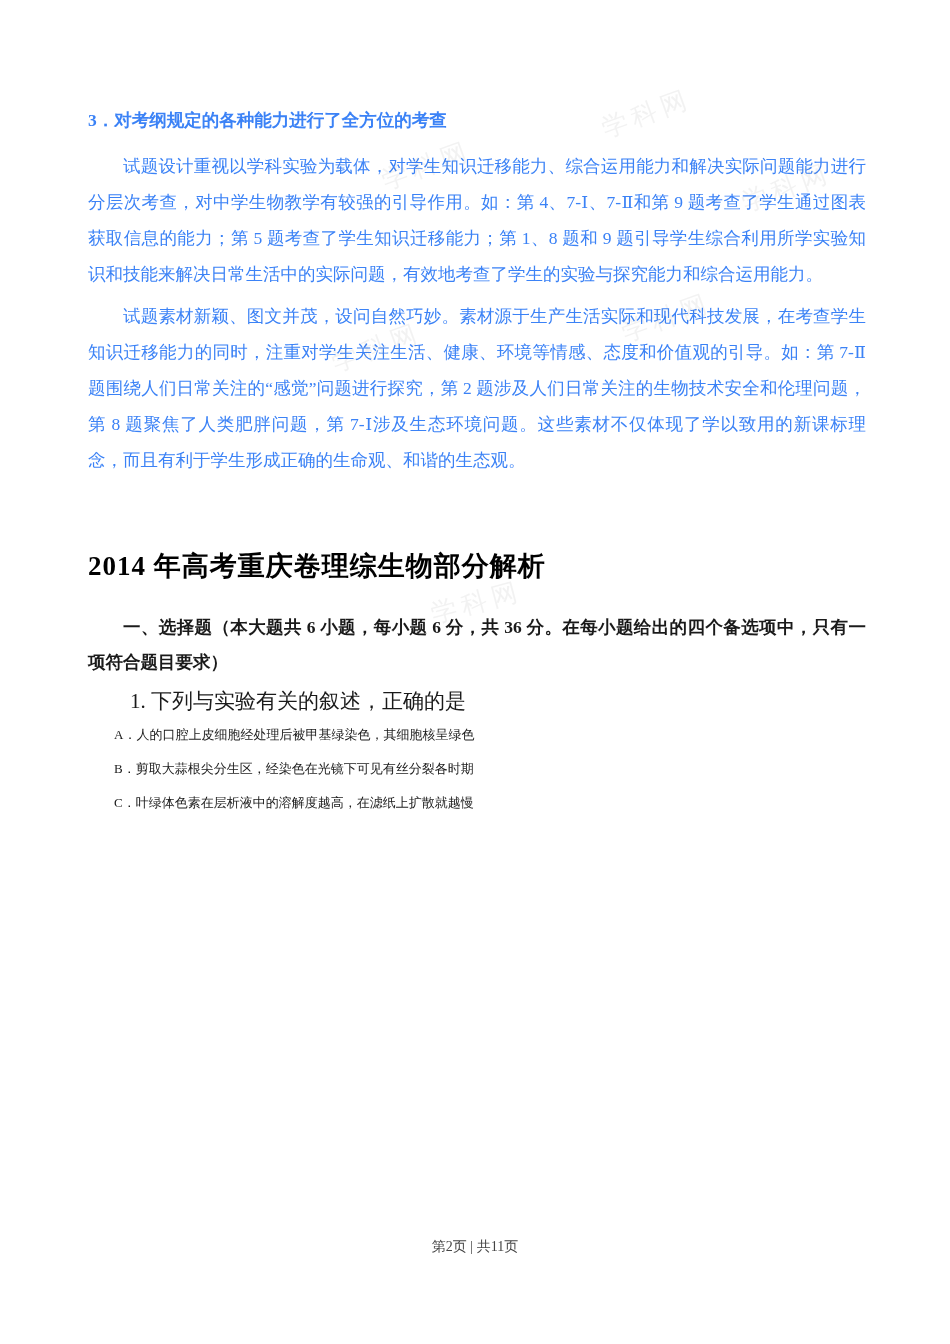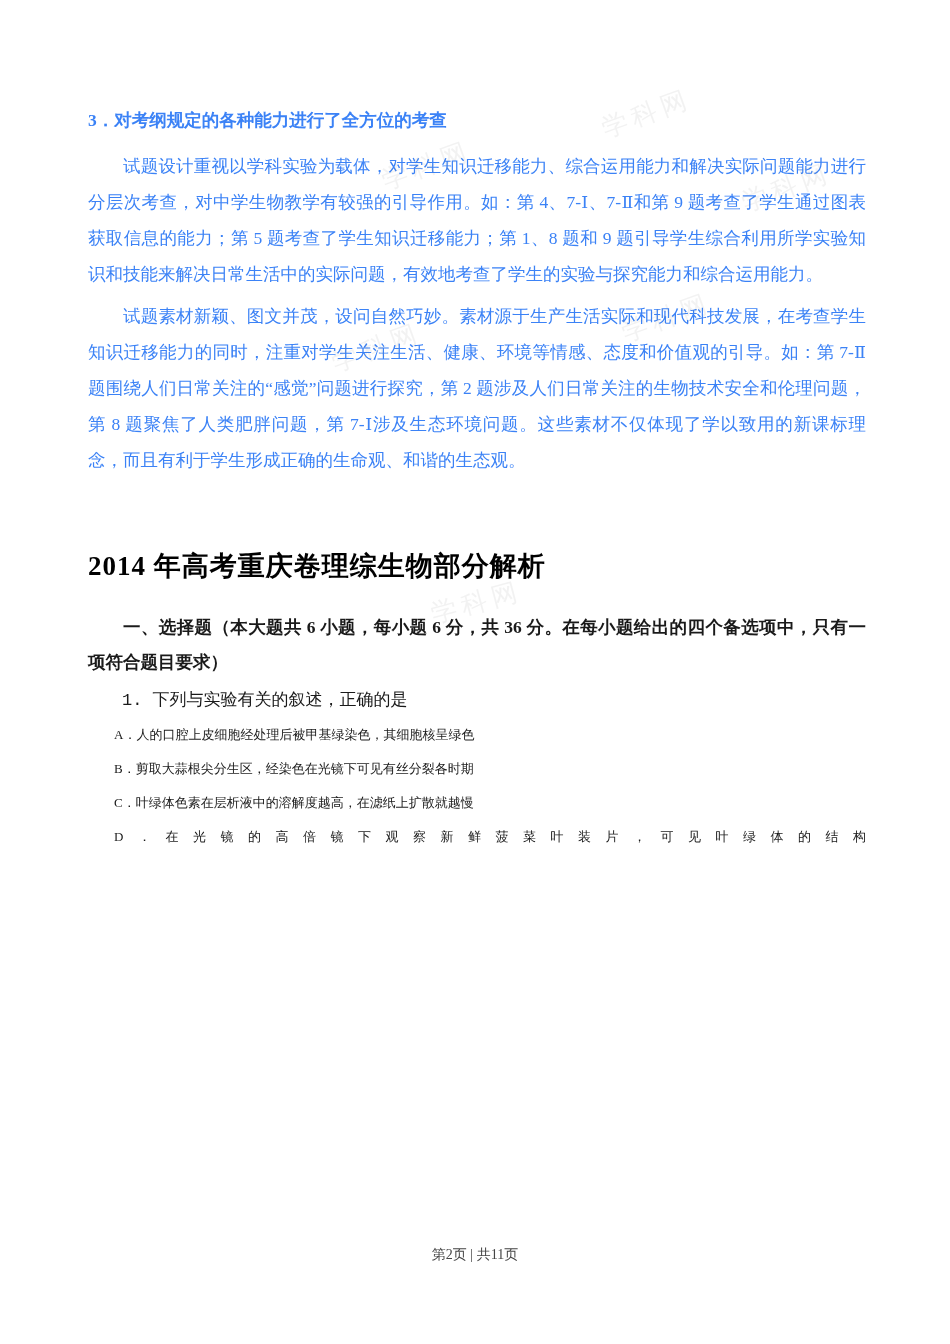--- a/index.html
+++ b/index.html
@@ -51,39 +51,38 @@
   }
   .section-intro {
     font-size: 17.5px;
     font-weight: bold;
     line-height: 35px;
     text-indent: 2em;
     text-align: justify;
     margin: 16px 0 4px 0;
   }
   .stem {
-    font-size: 17px;
+    font-size: 21px;
     line-height: 34px;
     text-indent: 2em;
     margin: 0;
-    font-family: Liberation Mono, monospace;
   }
   .option {
     font-size: 13px;
     line-height: 34px;
     text-indent: 2em;
     margin: 0;
   }
   .option.stretch {
     text-align: justify;
     text-align-last: justify;
   }
   .footer {
     position: absolute;
-    bottom: 80px;
+    bottom: 88px;
     left: 0;
     width: 100%;
     text-align: center;
     font-size: 14px;
     color: #444444;
     font-family: "Liberation Serif", "DejaVu Serif", serif;
   }
   .watermark-layer {
     position: absolute;
     inset: 0;
@@ -131,20 +130,19 @@
     <h1 class="doc-title">2014 年高考重庆卷理综生物部分解析</h1>
 
     <p class="section-intro">一、选择题（本大题共 6 小题，每小题 6 分，共 36 分。在每小题给出的四个备选项中，只有一项符合题目要求）</p>
 
     <p class="stem">1. 下列与实验有关的叙述，正确的是</p>
 
     <div>
       <p class="option">A．人的口腔上皮细胞经处理后被甲基绿染色，其细胞核呈绿色</p>
       <p class="option">B．剪取大蒜根尖分生区，经染色在光镜下可见有丝分裂各时期</p>
       <p class="option">C．叶绿体色素在层析液中的溶解度越高，在滤纸上扩散就越慢</p>
-      <p class="option stretch">D．在光镜的高倍镜下观察新鲜菠菜叶装片，可见叶绿体的结构</p>
     </div>
 
   </div>
 
   <div class="footer">第2页 | 共11页</div>
 
 </div>
 
 </body></html>

